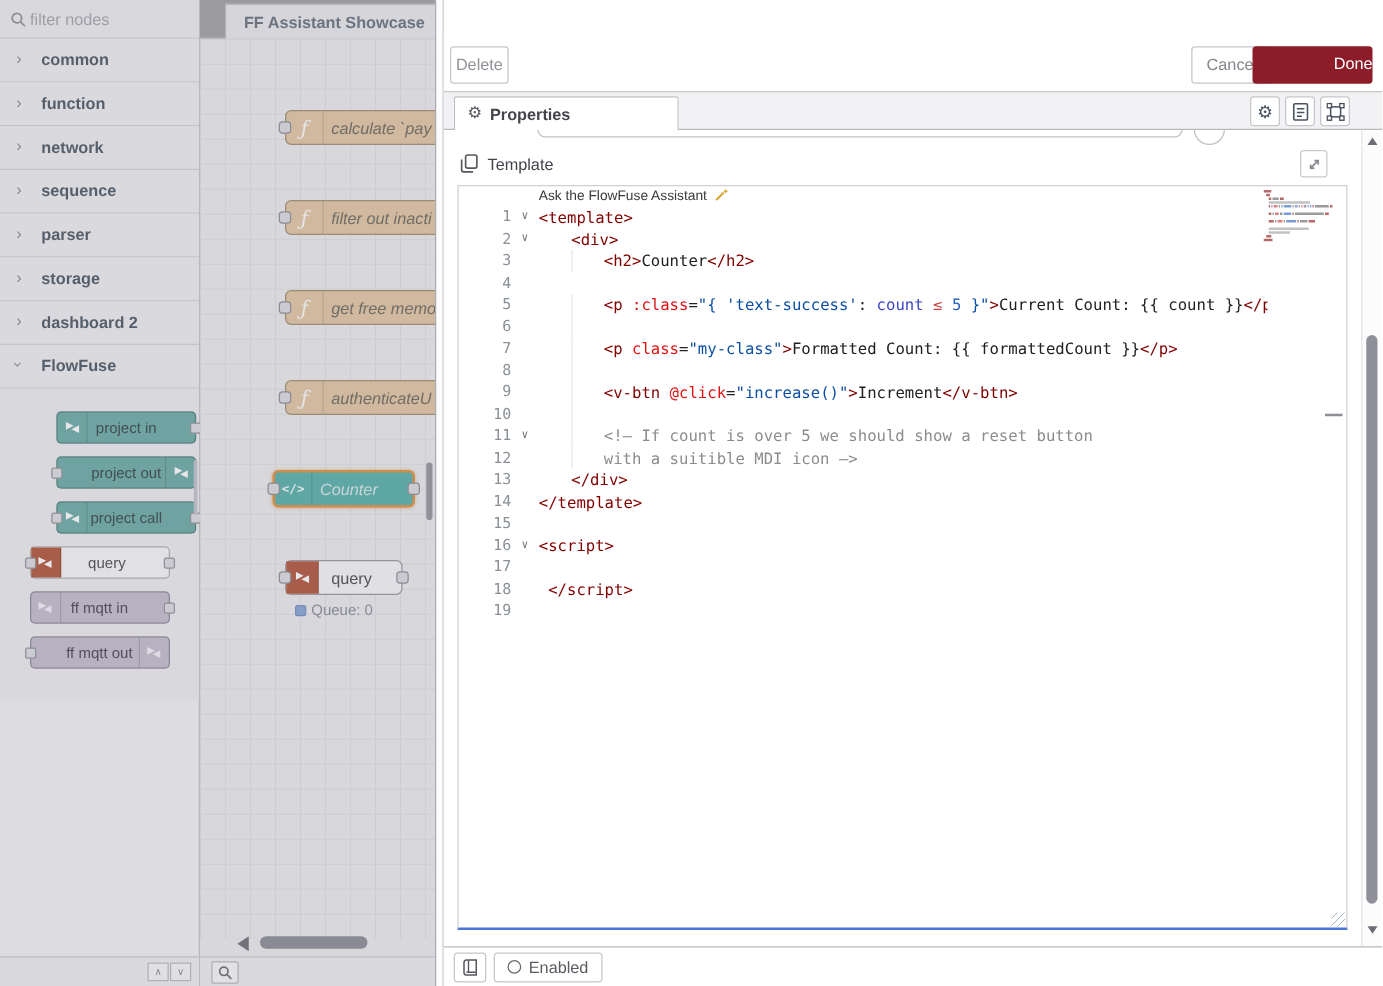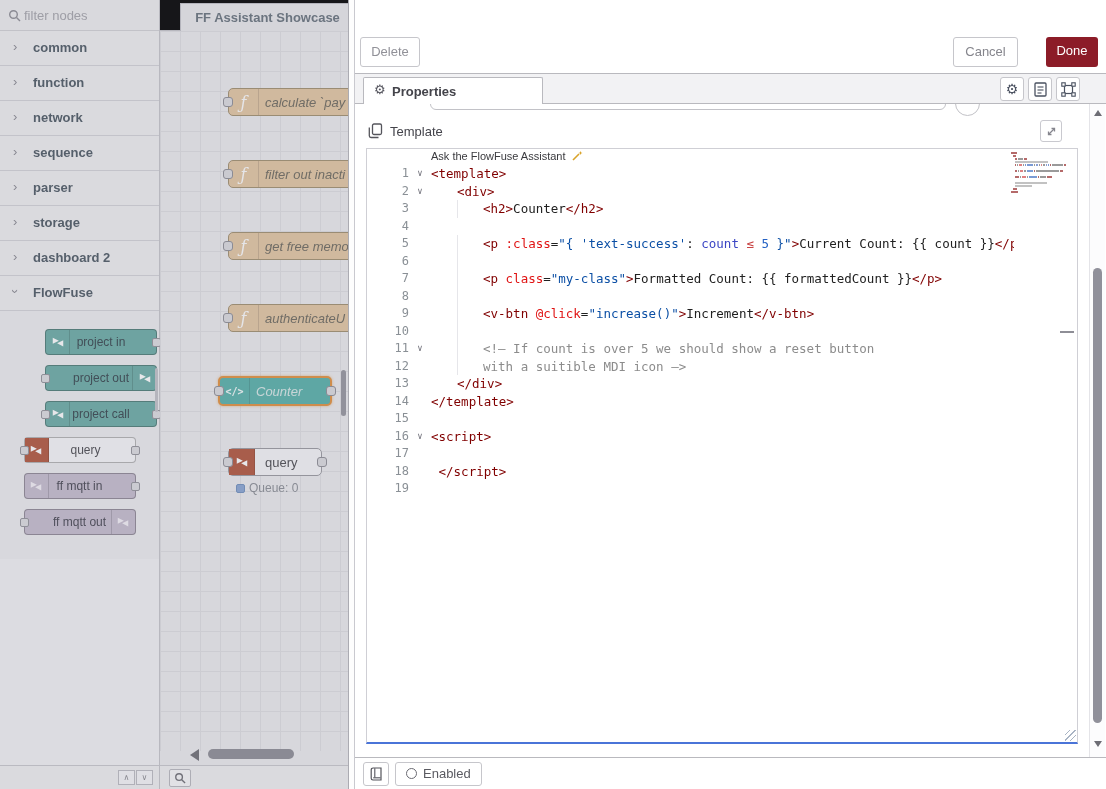--- a/index.html
+++ b/index.html
@@ -42,21 +42,21 @@
                          background:#c3c3c9; border-radius:2px; }
   #palette-footer { position:absolute; left:0; bottom:0; width:159px; height:24px;
                     background:#efeff1; border-top:1px solid #c9c9ce; }
   .pfbtn { position:absolute; top:4px; width:17px; height:15px; background:#f6f6f8;
            border:1px solid #bcbcc2; color:#8a8a90; font-size:8px; text-align:center;
            line-height:13px; cursor:pointer; }
 
   
   #workspace { position:absolute; left:160px; top:0; width:188px; height:765px; overflow:hidden;
                background:#ececee; }
-  #ws-tabbar { position:absolute; left:0; top:0; width:188px; height:31px; background:#000000;
+  #ws-tabbar { position:absolute; left:0; top:0; width:188px; height:31px; background:#a3a3a3;
                border-bottom:1px solid #c5c5ca; }
   #ws-tab { position:absolute; left:20px; top:3px; width:175px; height:28px; background:#e9e9ec;
             border:1px solid #c0c0c6; border-bottom:none; font-size:13px; color:#68737d;
             text-align:center; line-height:27px; font-weight:bold; cursor:pointer; }
   #ws-grid { position:absolute; left:0; top:31px; width:188px; height:720px;
              background-image:linear-gradient(#dedee2 1px, transparent 1px),
                               linear-gradient(90deg,#dedee2 1px, transparent 1px);
              background-size:20px 20px; }
   .wnode { position:absolute; height:28px; border-radius:5px; border:1px solid #9b8a6e; cursor:move; }
   .wnode.function { background:#e3c7a3; border-color:#a2906f; }
@@ -99,23 +99,23 @@
   #tray { position:absolute; left:348px; top:0; width:758px; height:789px; background:#fff; }
   #tray-resizer { position:absolute; left:0; top:0; width:7px; height:789px; background:#fdfdfd;
                   border-left:1px solid #ababb2; border-right:1px solid #c9c9cf; cursor:col-resize; }
   #tray-header { position:absolute; left:7px; right:0; top:0; height:29px;
                  border-bottom:1px solid #b9b9be; background:#fff; }
   #tray-title { position:absolute; left:10px; top:7px; font-size:14px; font-weight:bold; color:#3e3e44; }
   #tray-toolbar { position:absolute; left:7px; right:0; top:29px; height:45px;
                   border-bottom:1px solid #b9b9be; background:#fff; }
   .tbtn { position:absolute; top:8px; height:30px; border-radius:3px; font-size:13px;
           text-align:center; cursor:pointer; border:1px solid #c6c6cb; background:#fff; }
-  #btn-delete { left:5px;  width:60px; color:#919198; line-height:28px; }
+  #btn-delete { left:5px;  width:47px; color:#919198; line-height:28px; }
   #btn-cancel { right:88px; width:65px; color:#85858c; line-height:28px; }
-  #btn-done   { right:8px;  width:52px; color:#fff; line-height:28px; border:none; }
+  #btn-done   { right:8px;  width:96px; color:#fff; line-height:28px; border:none;text-align:right; }
   #tray-tabrow { position:absolute; left:7px; right:0; top:74px; height:30px; background:#f2f2f4;
                  border-bottom:1px solid #b9b9be; }
   #tab-properties { position:absolute; left:8px; top:3px; width:180px; height:27px; background:#fff;
                     border:1px solid #b9b9be; border-bottom:none; border-radius:2px 2px 0 0;
                     z-index:2; cursor:pointer; }
   #tab-properties .gear { position:absolute; left:10px; top:4px; color:#575760; font-size:13px; }
   #tab-properties .tlabel { position:absolute; left:28px; top:6px; font-size:13px; font-weight:bold; color:#44444b; }
   .traybtn { position:absolute; top:3px; width:24px; height:24px; background:#fff;
              border:1px solid #c6c6cb; border-radius:3px; cursor:pointer;
              display:flex; align-items:center; justify-content:center; }

